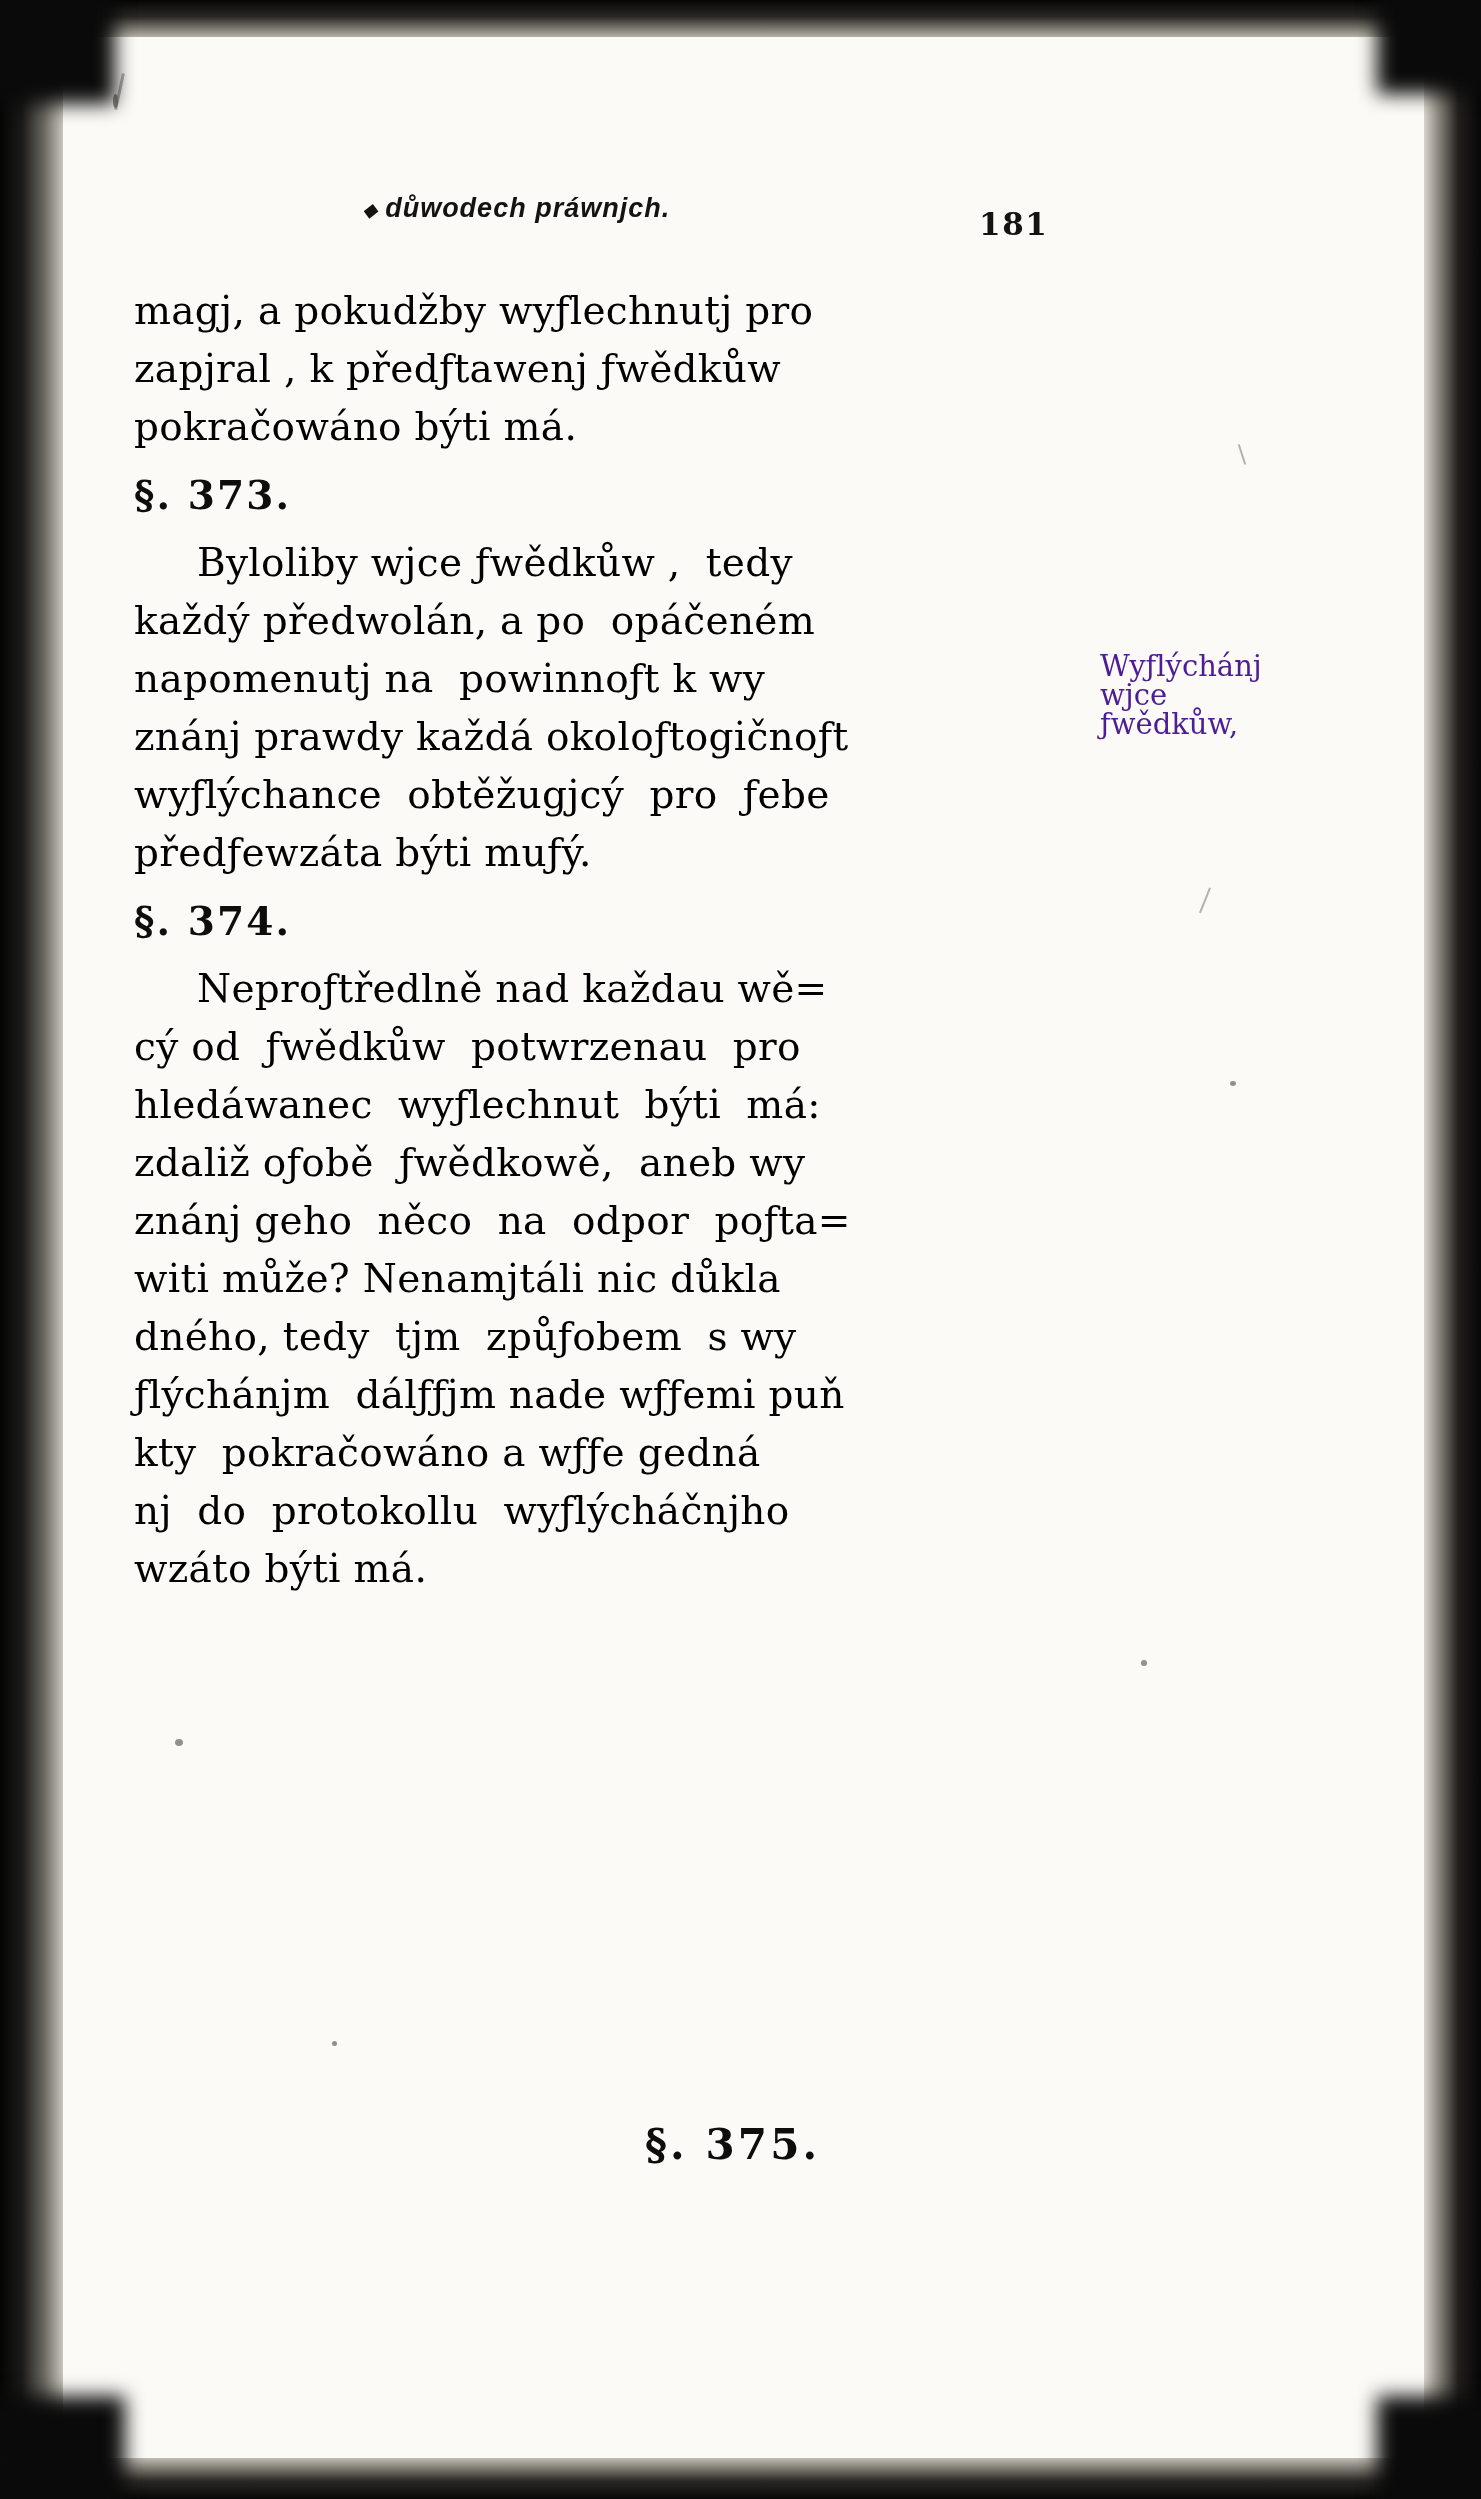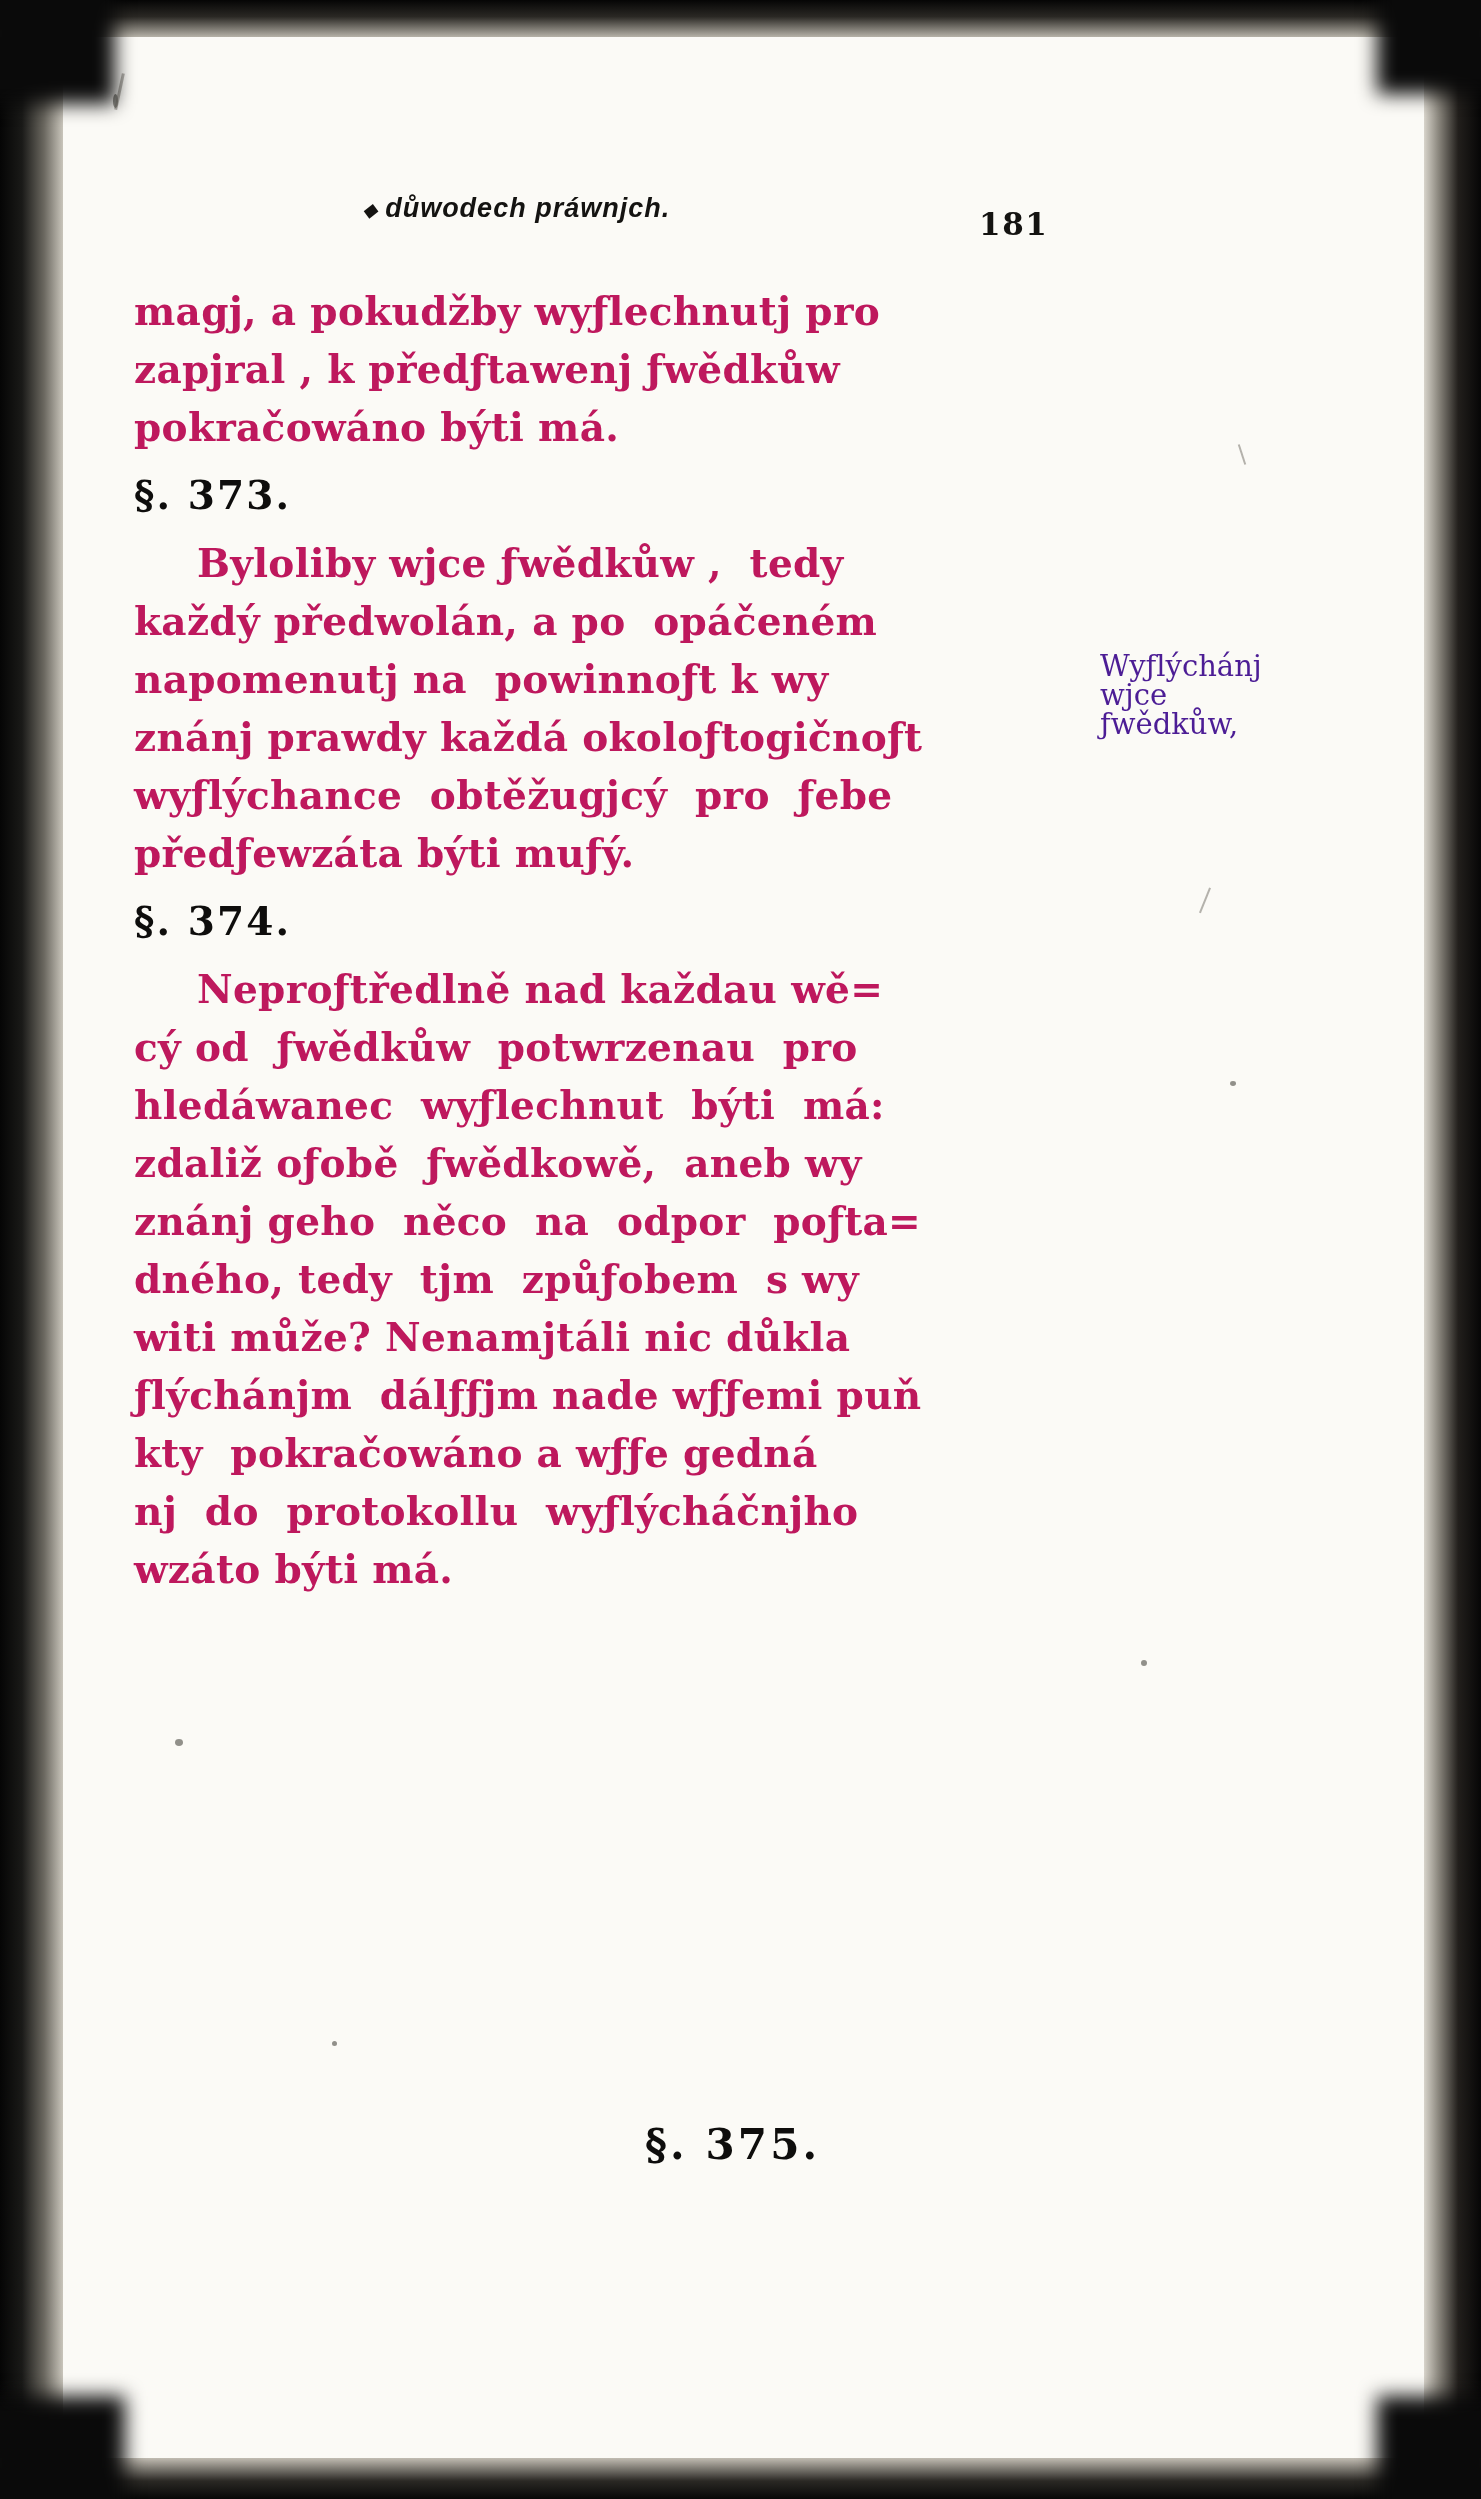--- a/index.html
+++ b/index.html
@@ -112,22 +112,22 @@
 
   .textcol {
     position: absolute;
     left: 84px;
     top: 251px;
     width: 935px;
   }
   .line {
     font-size: 39px;
     line-height: 58px;
-    color: #be185d;
-    font-weight: 700;
+    color: #000000;
+    font-weight: 400;
     white-space: pre;
     font-family: "DejaVu Serif", serif;
     letter-spacing: 0.3px;
   }
   .section-head {
     font-size: 39px;
     line-height: 78px;
     font-weight: 700;
     letter-spacing: 2.1px;
     color: #0e0d0c;
@@ -196,22 +196,22 @@
         <div class="line">znánj prawdy každá okoloƒtogičnoƒt</div>
         <div class="line">wyƒlýchance  obtěžugjcý  pro  ƒebe</div>
         <div class="line">předƒewzáta býti muƒý.</div>
 
         <div class="section-head">§. 374.</div>
         <div class="line indent">Neproƒtředlně nad každau wě=</div>
         <div class="line">cý od  ƒwědkůw  potwrzenau  pro­</div>
         <div class="line">hledáwanec  wyƒlechnut  býti  má:</div>
         <div class="line">zdaliž oƒobě  ƒwědkowě,  aneb wy­</div>
         <div class="line">znánj geho  něco  na  odpor  poƒta=</div>
+        <div class="line">witi může? Nenamjtáli nic důkla­</div>
         <div class="line">dného, tedy  tjm  způƒobem  s wy­</div>
-        <div class="line">witi může? Nenamjtáli nic důkla­</div>
         <div class="line">ƒlýchánjm  dálƒƒjm nade wƒƒemi puň­</div>
         <div class="line">kty  pokračowáno a wƒƒe gedná­</div>
         <div class="line">nj  do  protokollu  wyƒlýcháčnjho</div>
         <div class="line">wzáto býti má.</div>
       </div>
 
       <div class="marginal">Wyƒlýchá­nj wjce ƒwědkůw,</div>
 
       <div class="final-section">§. 375.</div>
 

